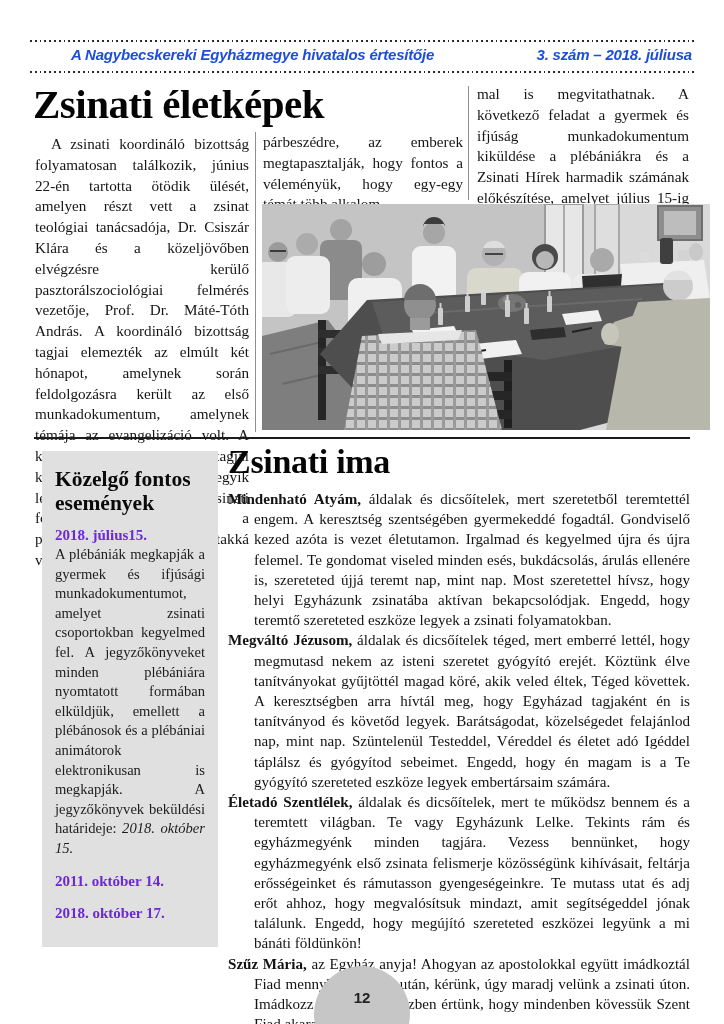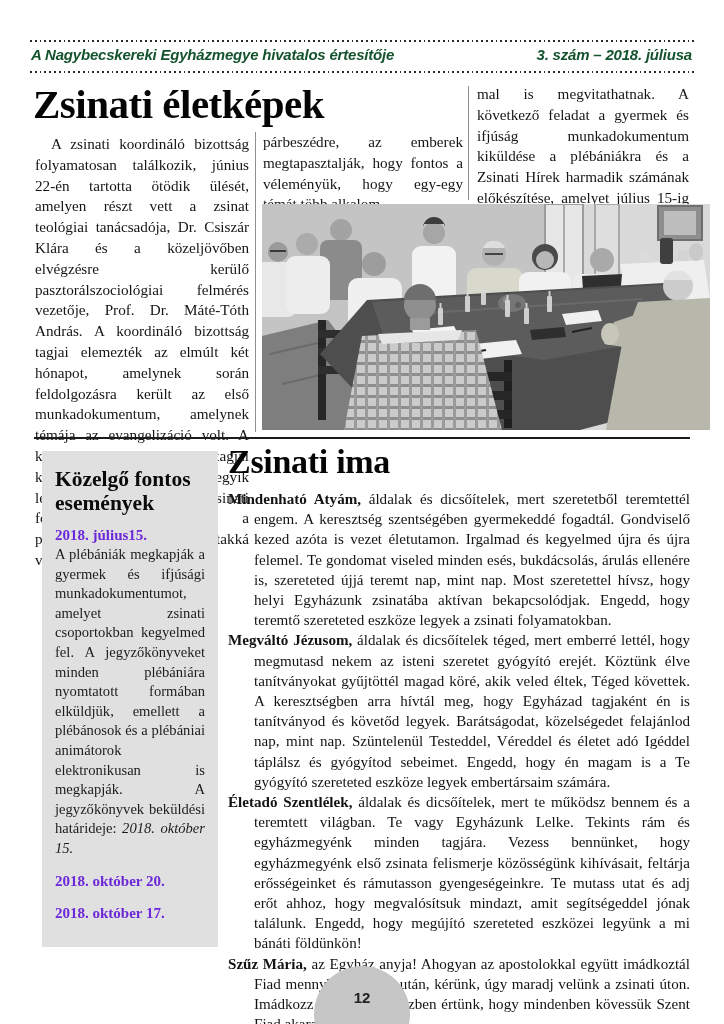--- a/index.html
+++ b/index.html
@@ -9,22 +9,23 @@
     font-family:"Liberation Serif", serif;
   }
   
   .dotrule{
     position:absolute;left:30px;width:664px;height:2px;
     background-image:repeating-linear-gradient(to right,#2a2a2a 0 1.8px,transparent 1.8px 4.8px);
   }
   .hdr-left,.hdr-right{
     position:absolute;top:46px;
     font-family:"Liberation Sans", sans-serif;
-    font-style:italic;font-weight:bold;font-size:15px;color:#14532d;
+    font-style:italic;font-weight:bold;font-size:15px;color:#1d4ed8;
     letter-spacing:-0.2px;
+    margin-left:40px;
   }
   .hdr-left{left:31px;}
   .hdr-right{right:32px;}
   
   .article-title{
     position:absolute;left:33px;top:80px;
     font-size:41px;font-weight:bold;letter-spacing:-0.5px;color:#050505;
     font-family:"Liberation Serif", serif;
   }
   .col{
@@ -230,21 +231,21 @@
 
   <div class="events">
     <p class="events-title">Közelgő fontos események</p>
 
     <div class="event">
       <div class="event-date">2018. július15.</div>
       <div class="event-text"><span>A plébániák megkapják a gyermek és ifjúsági munkadokumentumot, amelyet zsinati csoportokban kegyelmed fel. A jegyzőkönyveket minden plébániára nyomtatott formában elküldjük, emellett a plébánosok és a plébániai animátorok elektronikusan is megkapják. A jegyzőkönyvek beküldési határideje: </span><i>2018. október 15.</i></div>
     </div>
 
     <div class="event">
-      <div class="event-date">2018. október 20.</div>
+      <div class="event-date">2011. október 14.</div>
     </div>
 
     <div class="event">
       <div class="event-date">2018. október 17.</div>
 
     </div>
   </div>
 
   <div class="prayer">
     <p class="prayer-title">Zsinati ima</p>

